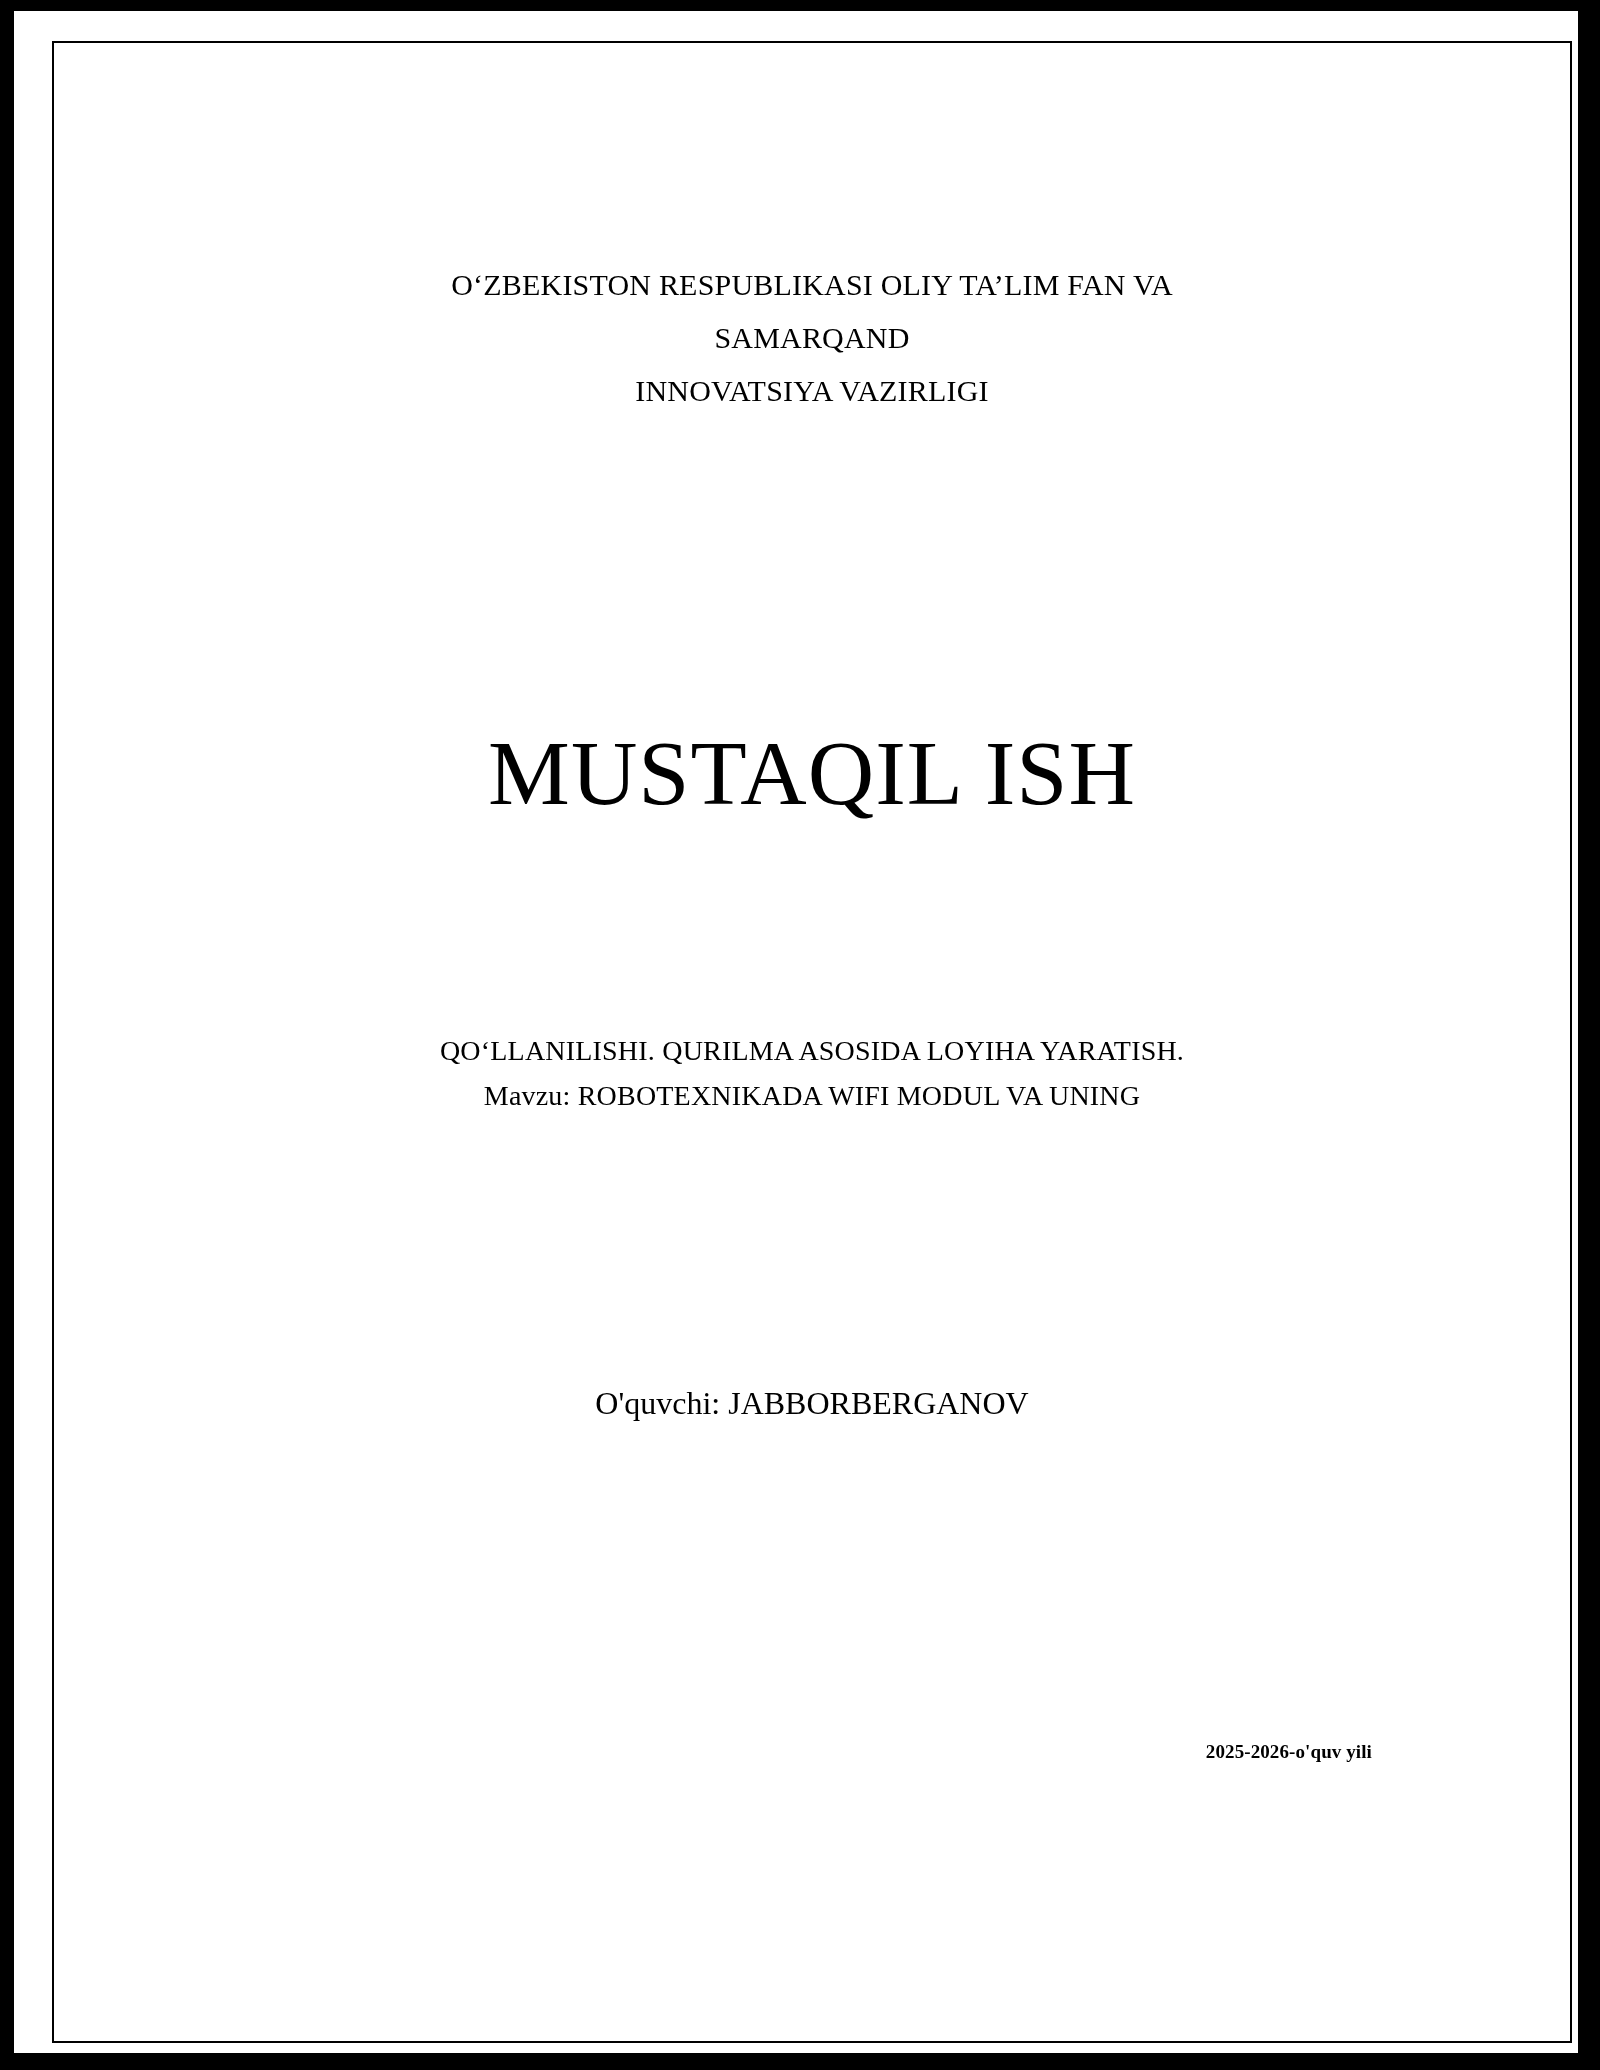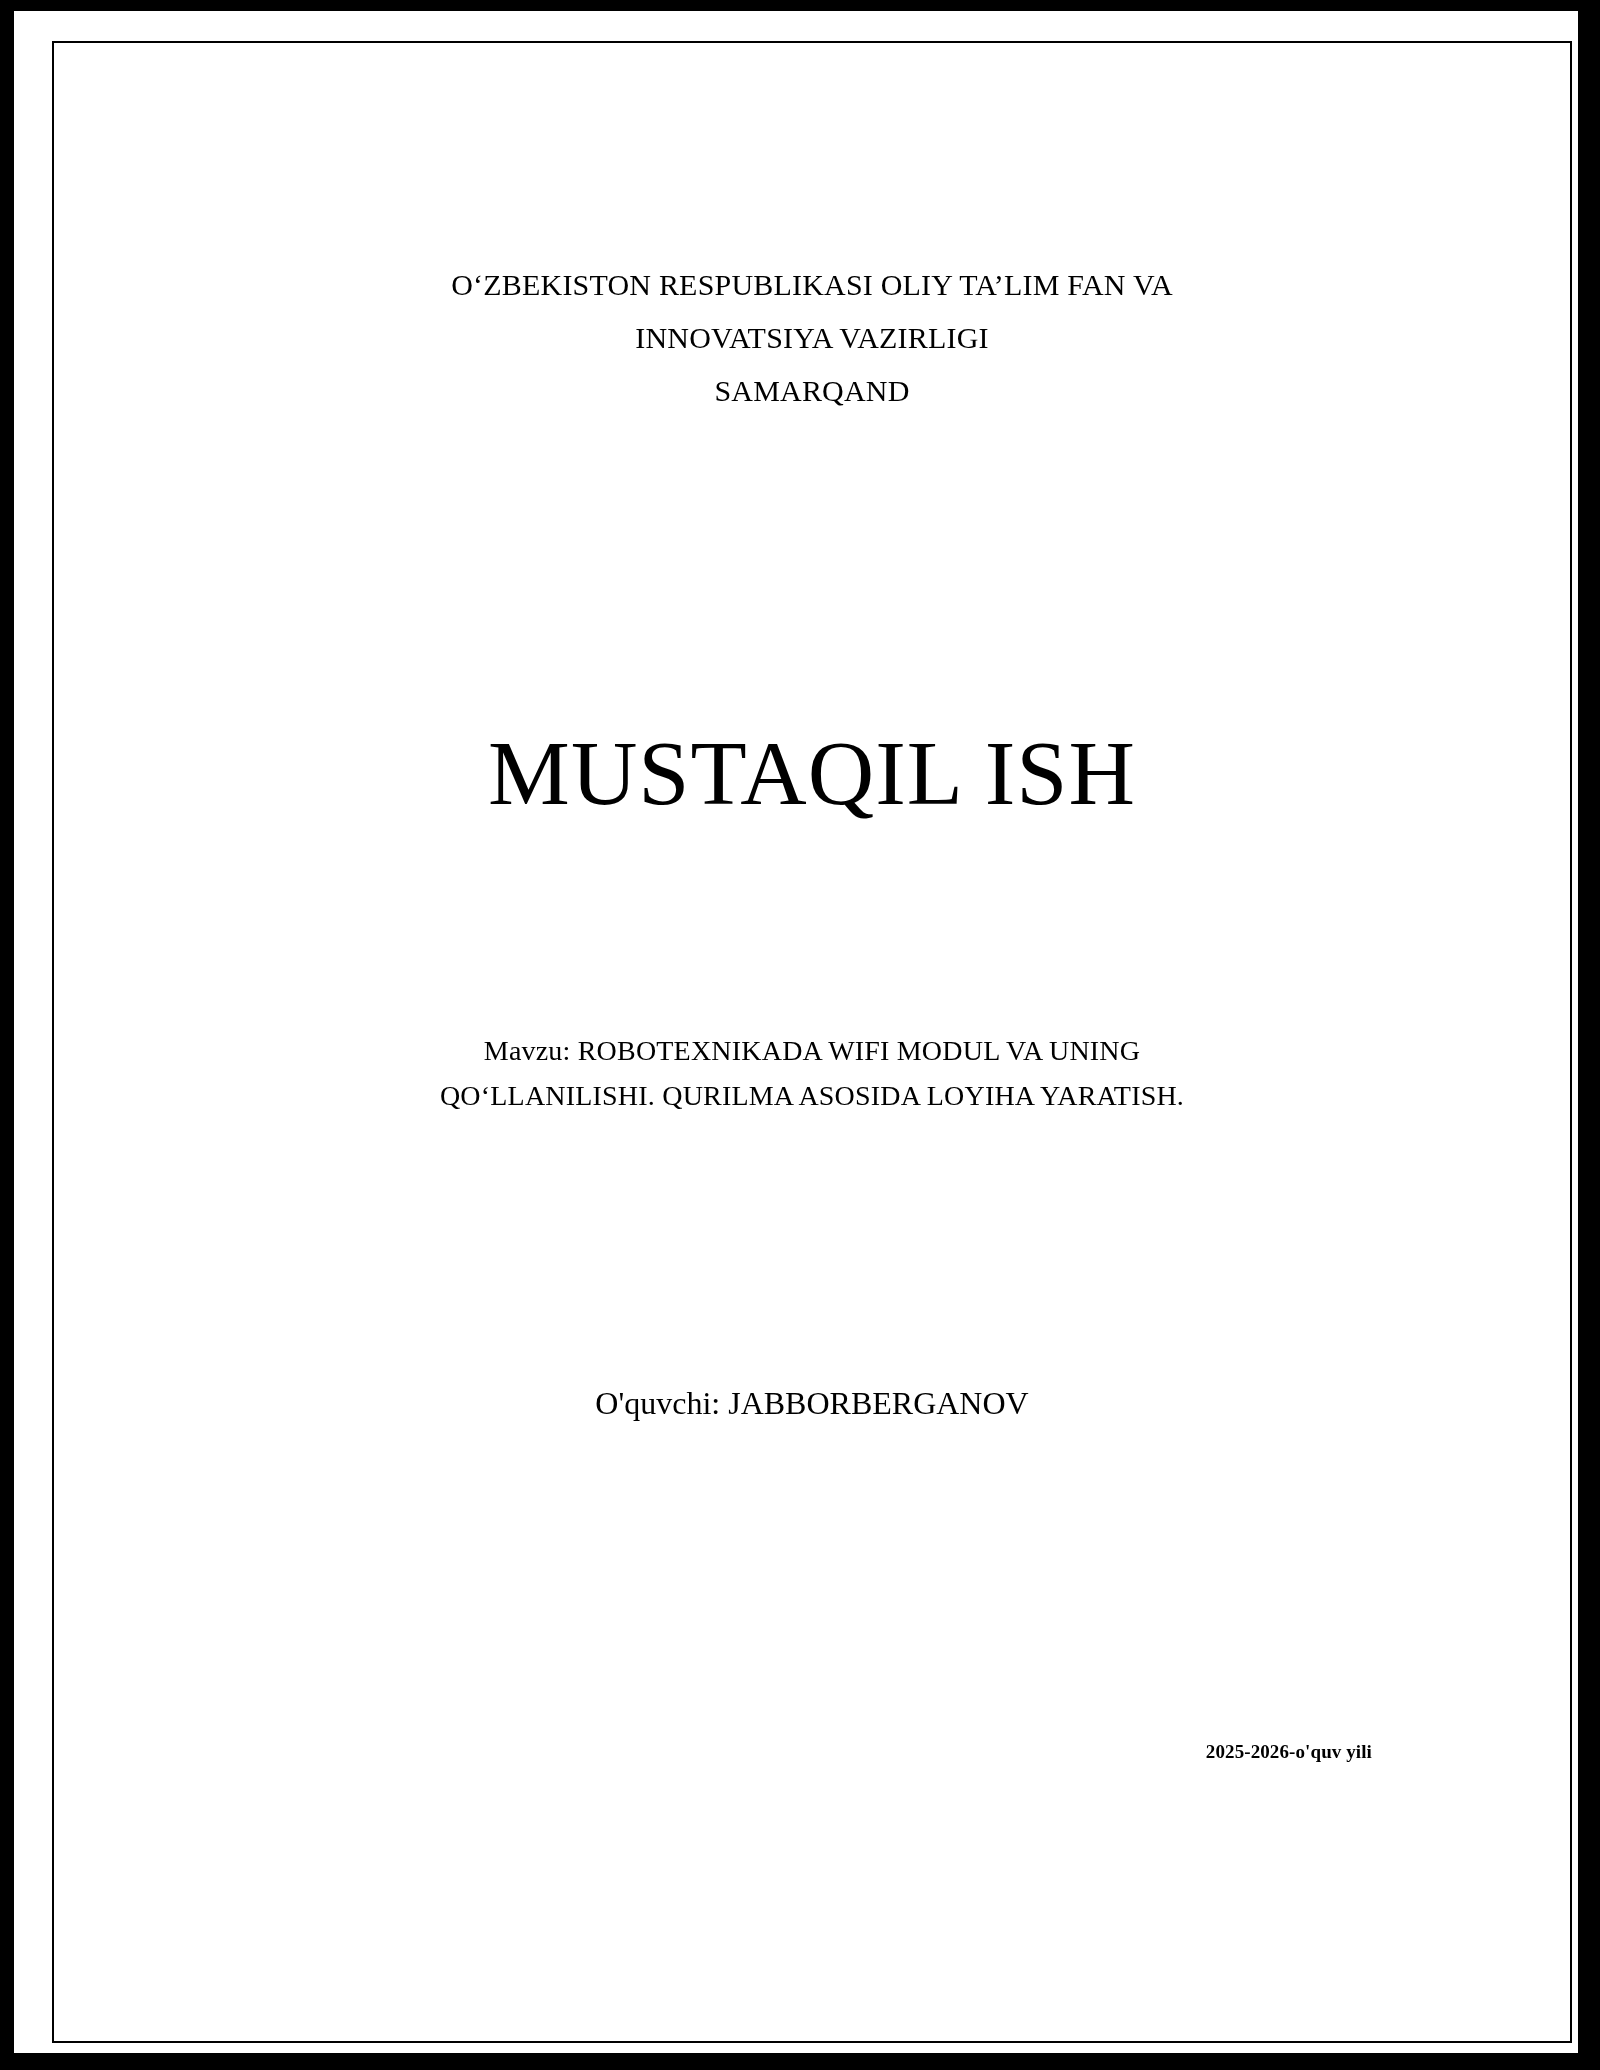--- a/index.html
+++ b/index.html
@@ -119,29 +119,29 @@
 </head>
 <body>
 
 <div class="page-frame">
   <div class="page-sheet">
     <div class="page-inner-border">
       <div class="content">
 
         <div class="header-block">
           <div class="header-line">O‘ZBEKISTON RESPUBLIKASI OLIY TA’LIM FAN VA</div>
+          <div class="header-line">SAMARQAND</div>
           <div class="header-line">INNOVATSIYA VAZIRLIGI</div>
-          <div class="header-line">SAMARQAND</div>
         </div>
 
         <div class="doc-title">MUSTAQIL ISH</div>
 
         <div class="subject-block">
+          <div class="subject-line">QO‘LLANILISHI. QURILMA ASOSIDA LOYIHA YARATISH.</div>
           <div class="subject-line">Mavzu: ROBOTEXNIKADA WIFI MODUL VA UNING</div>
-          <div class="subject-line">QO‘LLANILISHI. QURILMA ASOSIDA LOYIHA YARATISH.</div>
         </div>
 
         <div class="student-block">O'quvchi: JABBORBERGANOV</div>
 
         <div class="year-block">2025-2026-o'quv yili</div>
 
       </div>
     </div>
   </div>
 </div>

